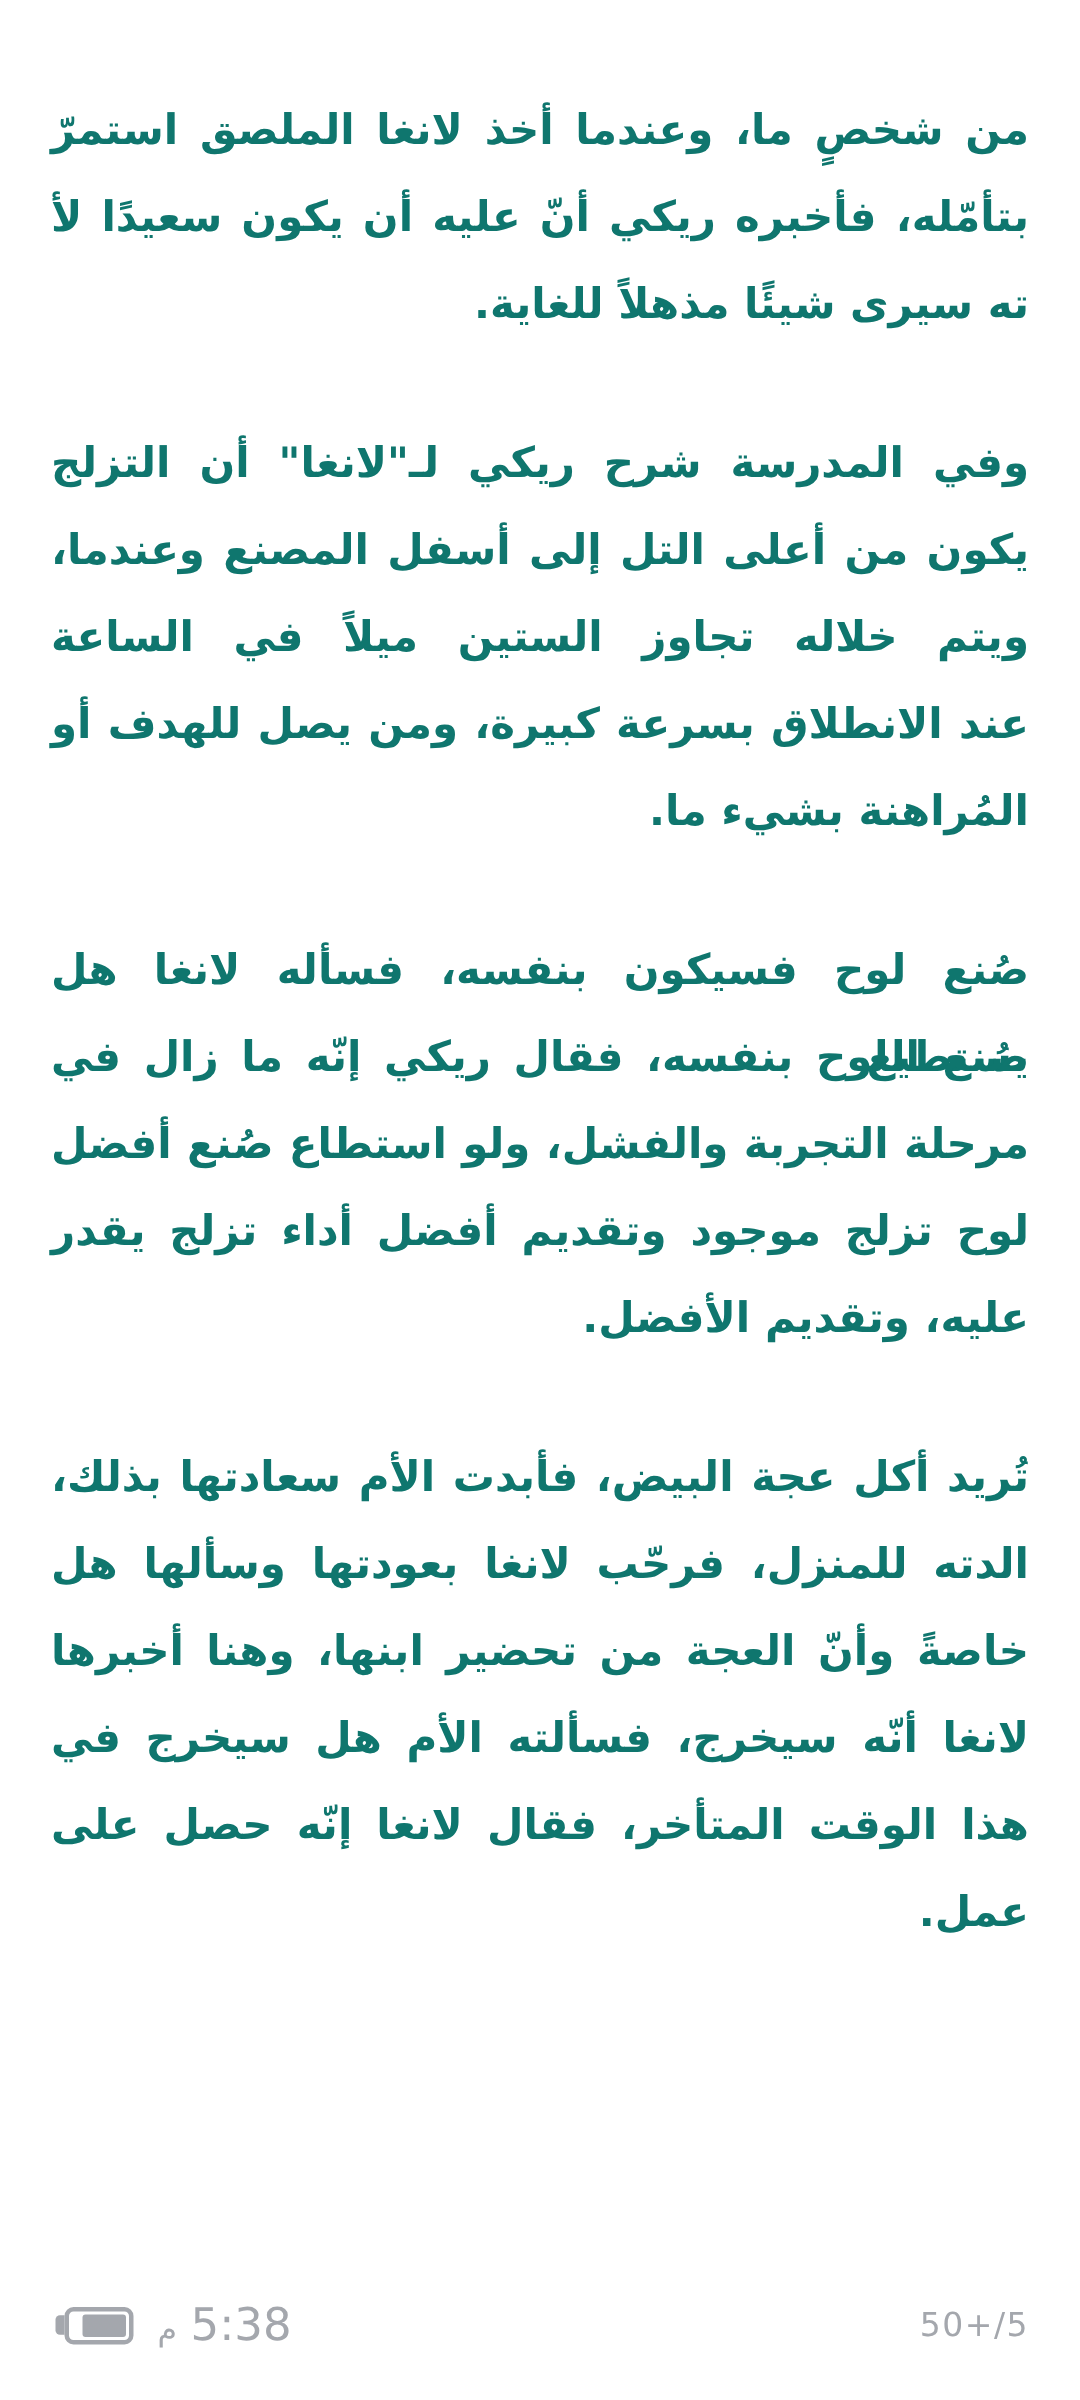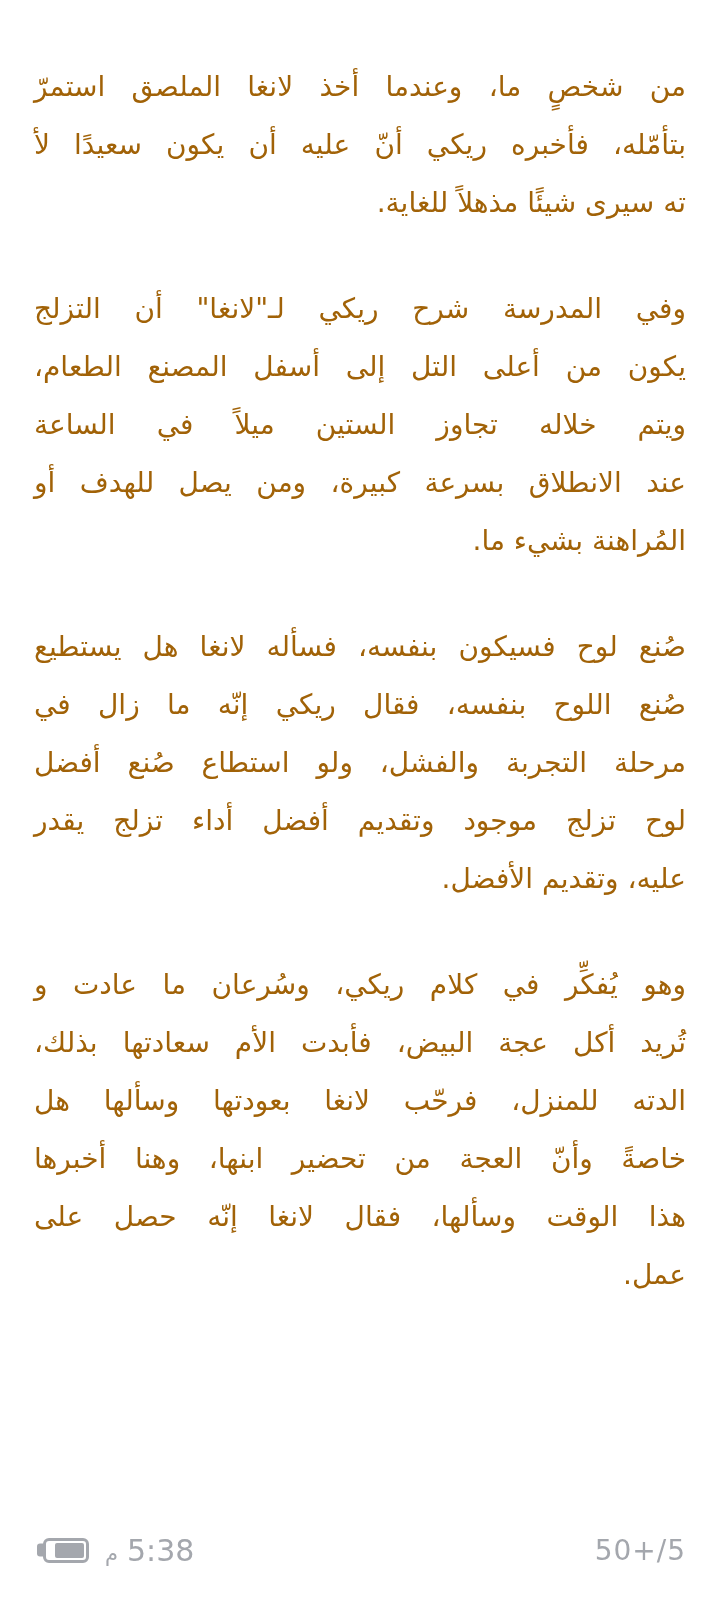--- a/index.html
+++ b/index.html
@@ -11,22 +11,22 @@
     height: 1600px;
     background: #ffffff;
     position: relative;
     overflow: hidden;
     font-family: "DejaVu Sans", sans-serif;
   }
   
   .text-area {
     direction: rtl;
     padding: 58px 34px 0 34px;
-    color: #a16207;
-    font-weight: 400;
+    color: #0f766e;
+    font-weight: 700;
     font-size: 28px;
   }
   .paragraph {
     margin: 0 0 48px 0;
   }
   .line {
     height: 58px;
     line-height: 58px;
     text-align: justify;
     text-align-last: justify;
@@ -86,55 +86,55 @@
     display: inline-flex;
     align-items: baseline;
     gap: 9px;
     margin-left: 16px;
     font-size: 30px;
   }
   .time-period {
     font-size: 21px;
   }
   .page-indicator {
-    font-size: 28px;
+    font-size: 22px;
     letter-spacing: 1px;
   }
 </style>
 </head>
 <body>
 
 <main>
 
   <section id="text-area" class="text-area">
       <div class="paragraph">
         <div class="line">من شخصٍ ما، وعندما أخذ لانغا الملصق استمرّ</div>
         <div class="line">بتأمّله، فأخبره ريكي أنّ عليه أن يكون سعيدًا لأ</div>
         <div class="line last">ته سيرى شيئًا مذهلاً للغاية.</div>
       </div>
       <div class="paragraph">
         <div class="line">وفي المدرسة شرح ريكي لـ"لانغا" أن التزلج</div>
-        <div class="line">يكون من أعلى التل إلى أسفل المصنع الطعام،</div>
+        <div class="line">يكون من أعلى التل إلى أسفل المصنع وعندما،</div>
         <div class="line">ويتم خلاله تجاوز الستين ميلاً في الساعة</div>
         <div class="line">عند الانطلاق بسرعة كبيرة، ومن يصل للهدف أو</div>
         <div class="line last">المُراهنة بشيء ما.</div>
       </div>
       <div class="paragraph">
         <div class="line">صُنع لوح فسيكون بنفسه، فسأله لانغا هل يستطيع</div>
         <div class="line">صُنع اللوح بنفسه، فقال ريكي إنّه ما زال في</div>
         <div class="line">مرحلة التجربة والفشل، ولو استطاع صُنع أفضل</div>
         <div class="line">لوح تزلج موجود وتقديم أفضل أداء تزلج يقدر</div>
         <div class="line last">عليه، وتقديم الأفضل.</div>
       </div>
       <div class="paragraph">
-        <div class="line">وهو يُفكِّر في كلام ريكي، وسُرعان ما عادت و</div>
         <div class="line">تُريد أكل عجة البيض، فأبدت الأم سعادتها بذلك،</div>
         <div class="line">الدته للمنزل، فرحّب لانغا بعودتها وسألها هل</div>
         <div class="line">خاصةً وأنّ العجة من تحضير ابنها، وهنا أخبرها</div>
-        <div class="line">هذا الوقت وسألها، فقال لانغا إنّه حصل على</div>
+        <div class="line">لانغا أنّه سيخرج، فسألته الأم هل سيخرج في</div>
+        <div class="line">هذا الوقت المتأخر، فقال لانغا إنّه حصل على</div>
         <div class="line last">عمل.</div>
       </div>
     </section>
 
   <footer class="statusbar">
     <div class="status-left">
       <span class="battery">
         <span class="battery-nub"></span>
         <span class="battery-fill" id="battery-fill" style="width: 72%;"></span>
       </span>

